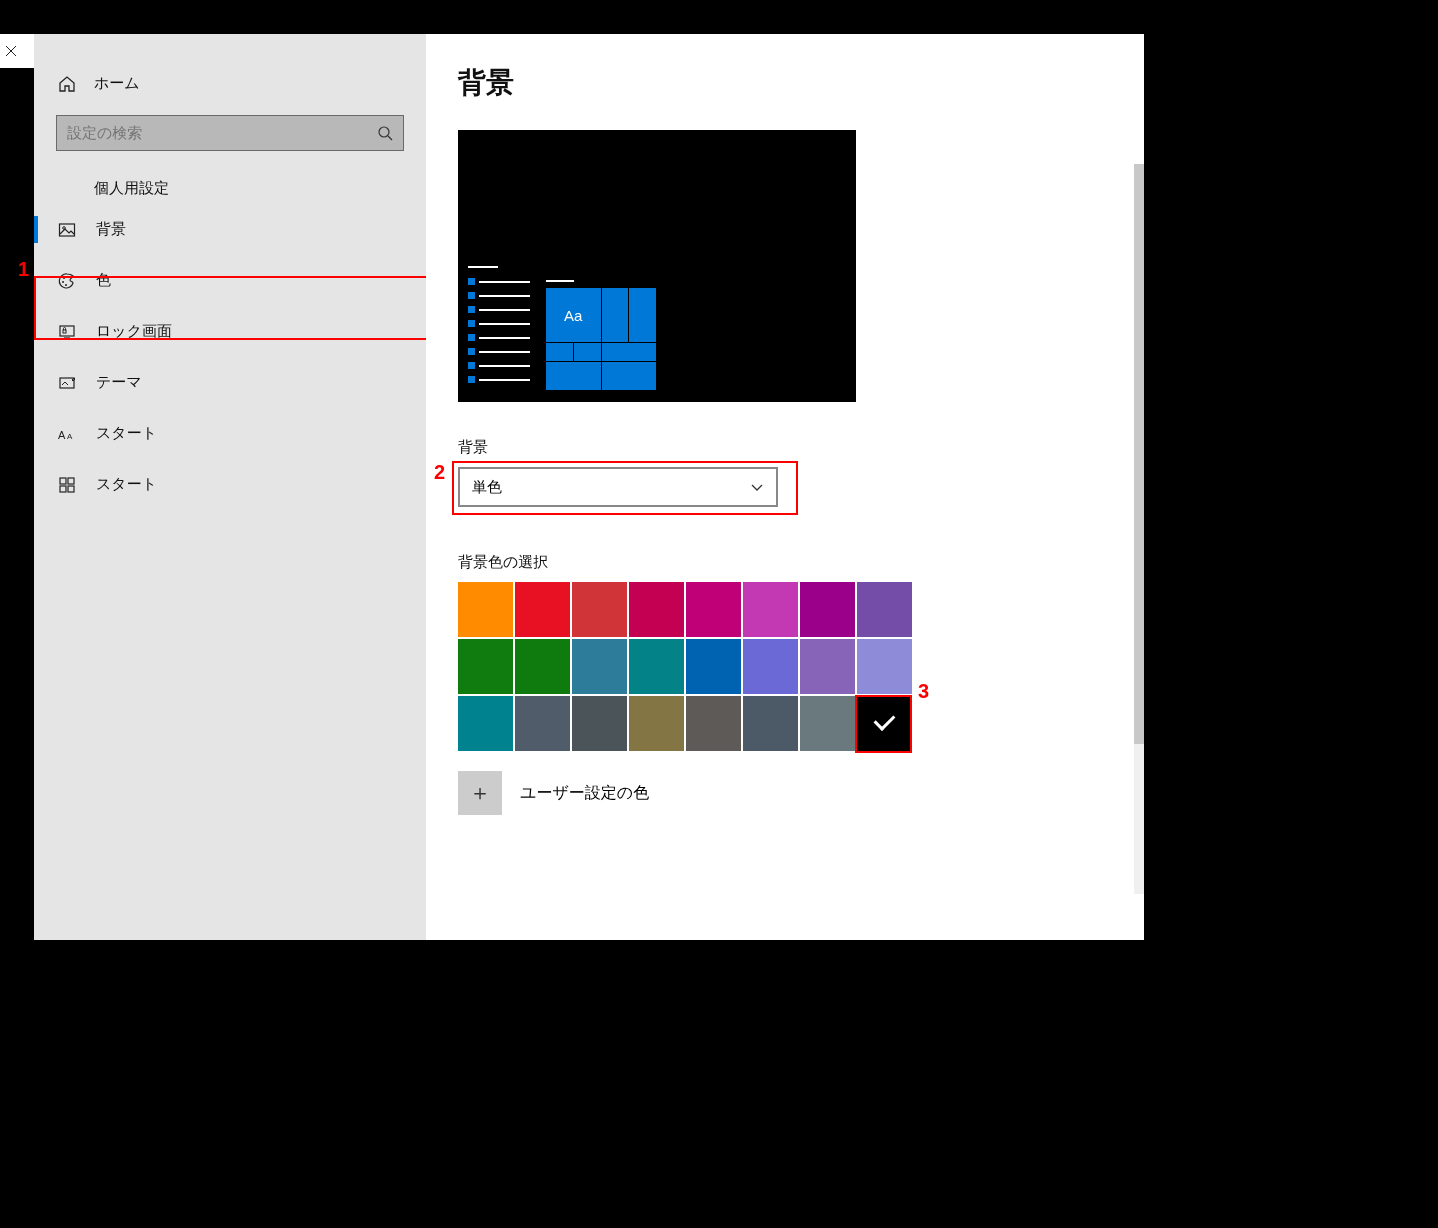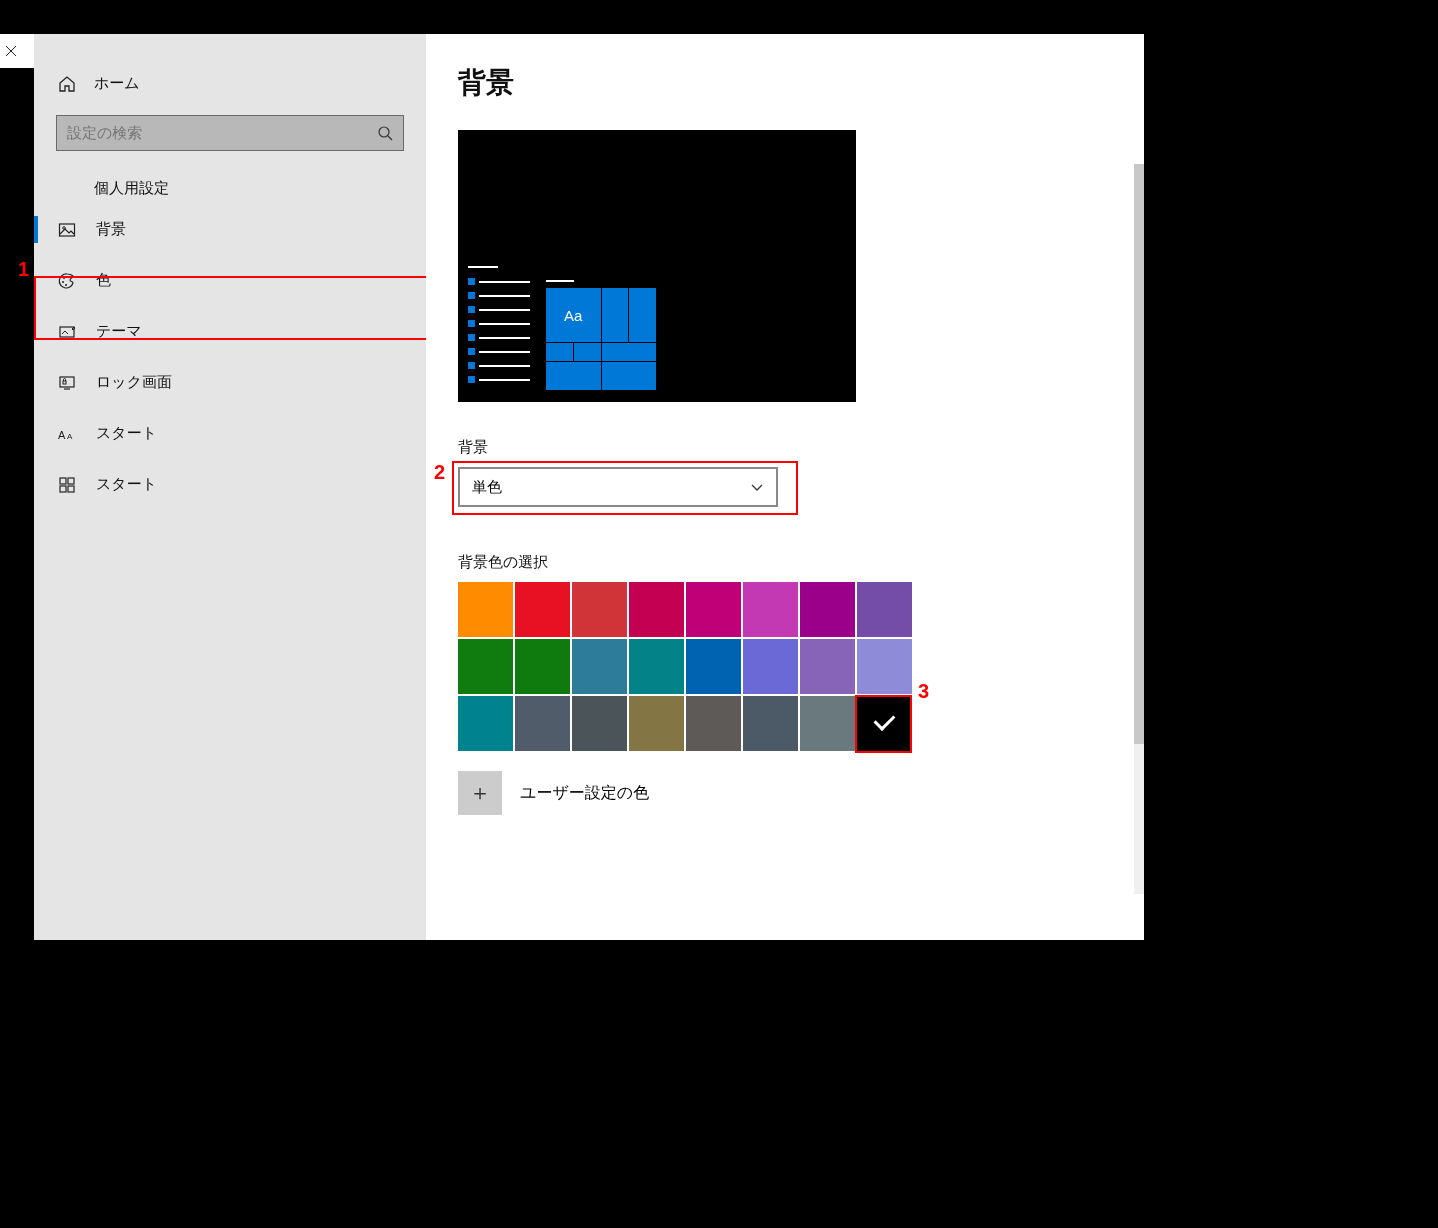--- a/index.html
+++ b/index.html
@@ -375,37 +375,37 @@
                 <circle cx="6" cy="6" r="1" fill="#222"></circle>
                 <circle cx="5" cy="10" r="1" fill="#222"></circle>
                 <circle cx="8" cy="13" r="1" fill="#222"></circle>
               </svg>
             </span>
             <span class="label">色</span>
           </div>
           <div class="nav-item">
             <span class="icon">
               <svg width="18" height="18" viewBox="0 0 18 18">
-                <rect x="2" y="4" width="14" height="10" fill="none" stroke="#222" stroke-width="1.2"></rect>
-                <path d="M14 6 L16 4 L17 5 L15 7 Z" fill="none" stroke="#222" stroke-width="1"></path>
-                <path d="M4 11 L7 8 L10 11" fill="none" stroke="#222" stroke-width="1"></path>
-              </svg>
-            </span>
-            <span class="label">テーマ</span>
-          </div>
-          <div class="nav-item">
-            <span class="icon">
-              <svg width="18" height="18" viewBox="0 0 18 18">
                 <rect x="2" y="3" width="14" height="10" fill="none" stroke="#222" stroke-width="1.2"></rect>
                 <rect x="5" y="7" width="3" height="3" fill="none" stroke="#222" stroke-width="1"></rect>
                 <path d="M5.5 7 V5.5 A1 1 0 0 1 7.5 5.5 V7" fill="none" stroke="#222" stroke-width="1"></path>
                 <line x1="6" y1="15" x2="12" y2="15" stroke="#222" stroke-width="1.2"></line>
               </svg>
             </span>
             <span class="label">ロック画面</span>
+          </div>
+          <div class="nav-item">
+            <span class="icon">
+              <svg width="18" height="18" viewBox="0 0 18 18">
+                <rect x="2" y="4" width="14" height="10" fill="none" stroke="#222" stroke-width="1.2"></rect>
+                <path d="M14 6 L16 4 L17 5 L15 7 Z" fill="none" stroke="#222" stroke-width="1"></path>
+                <path d="M4 11 L7 8 L10 11" fill="none" stroke="#222" stroke-width="1"></path>
+              </svg>
+            </span>
+            <span class="label">テーマ</span>
           </div>
           <div class="nav-item">
             <span class="icon">
               <svg width="20" height="16" viewBox="0 0 20 16">
                 <text x="0" y="13" font-size="11" fill="#222" font-family="sans-serif">A</text>
                 <text x="9" y="13" font-size="8" fill="#222" font-family="sans-serif">A</text>
               </svg>
             </span>
             <span class="label">スタート</span>
           </div>

